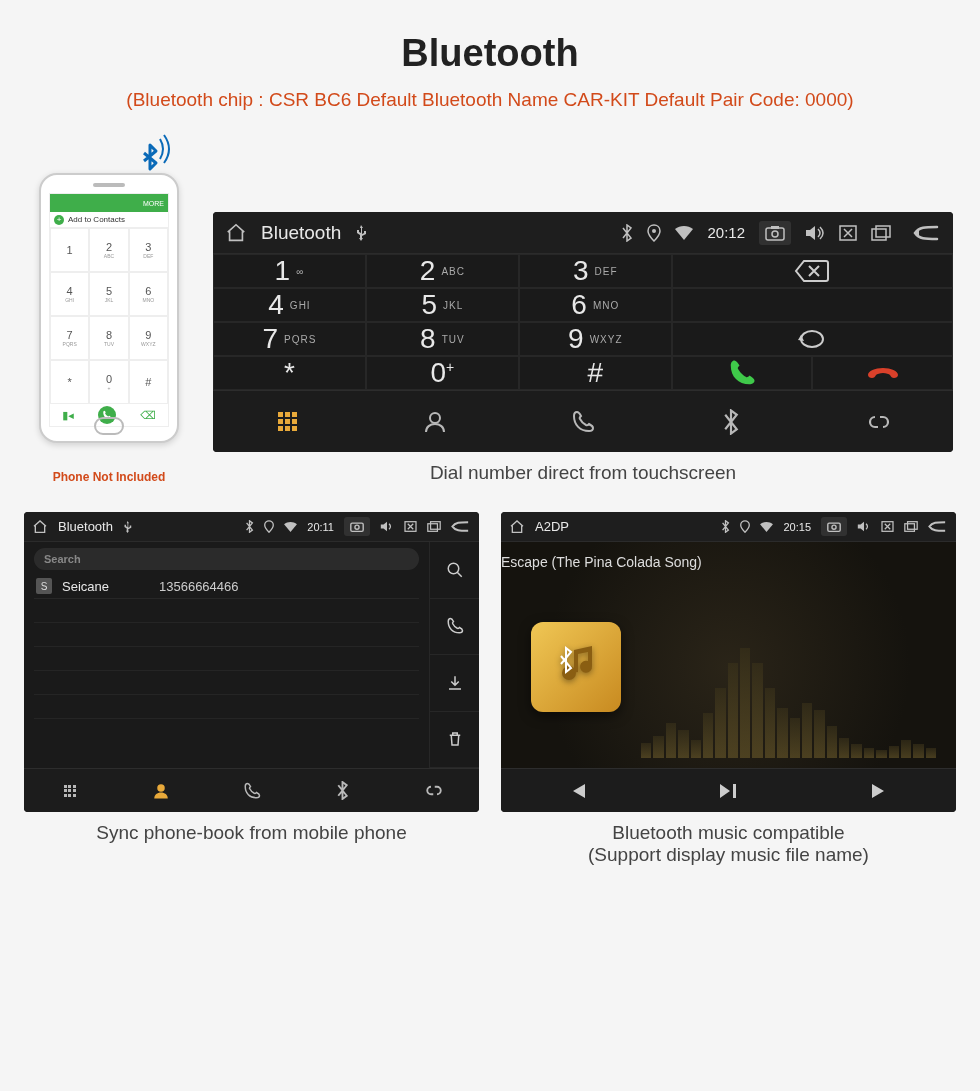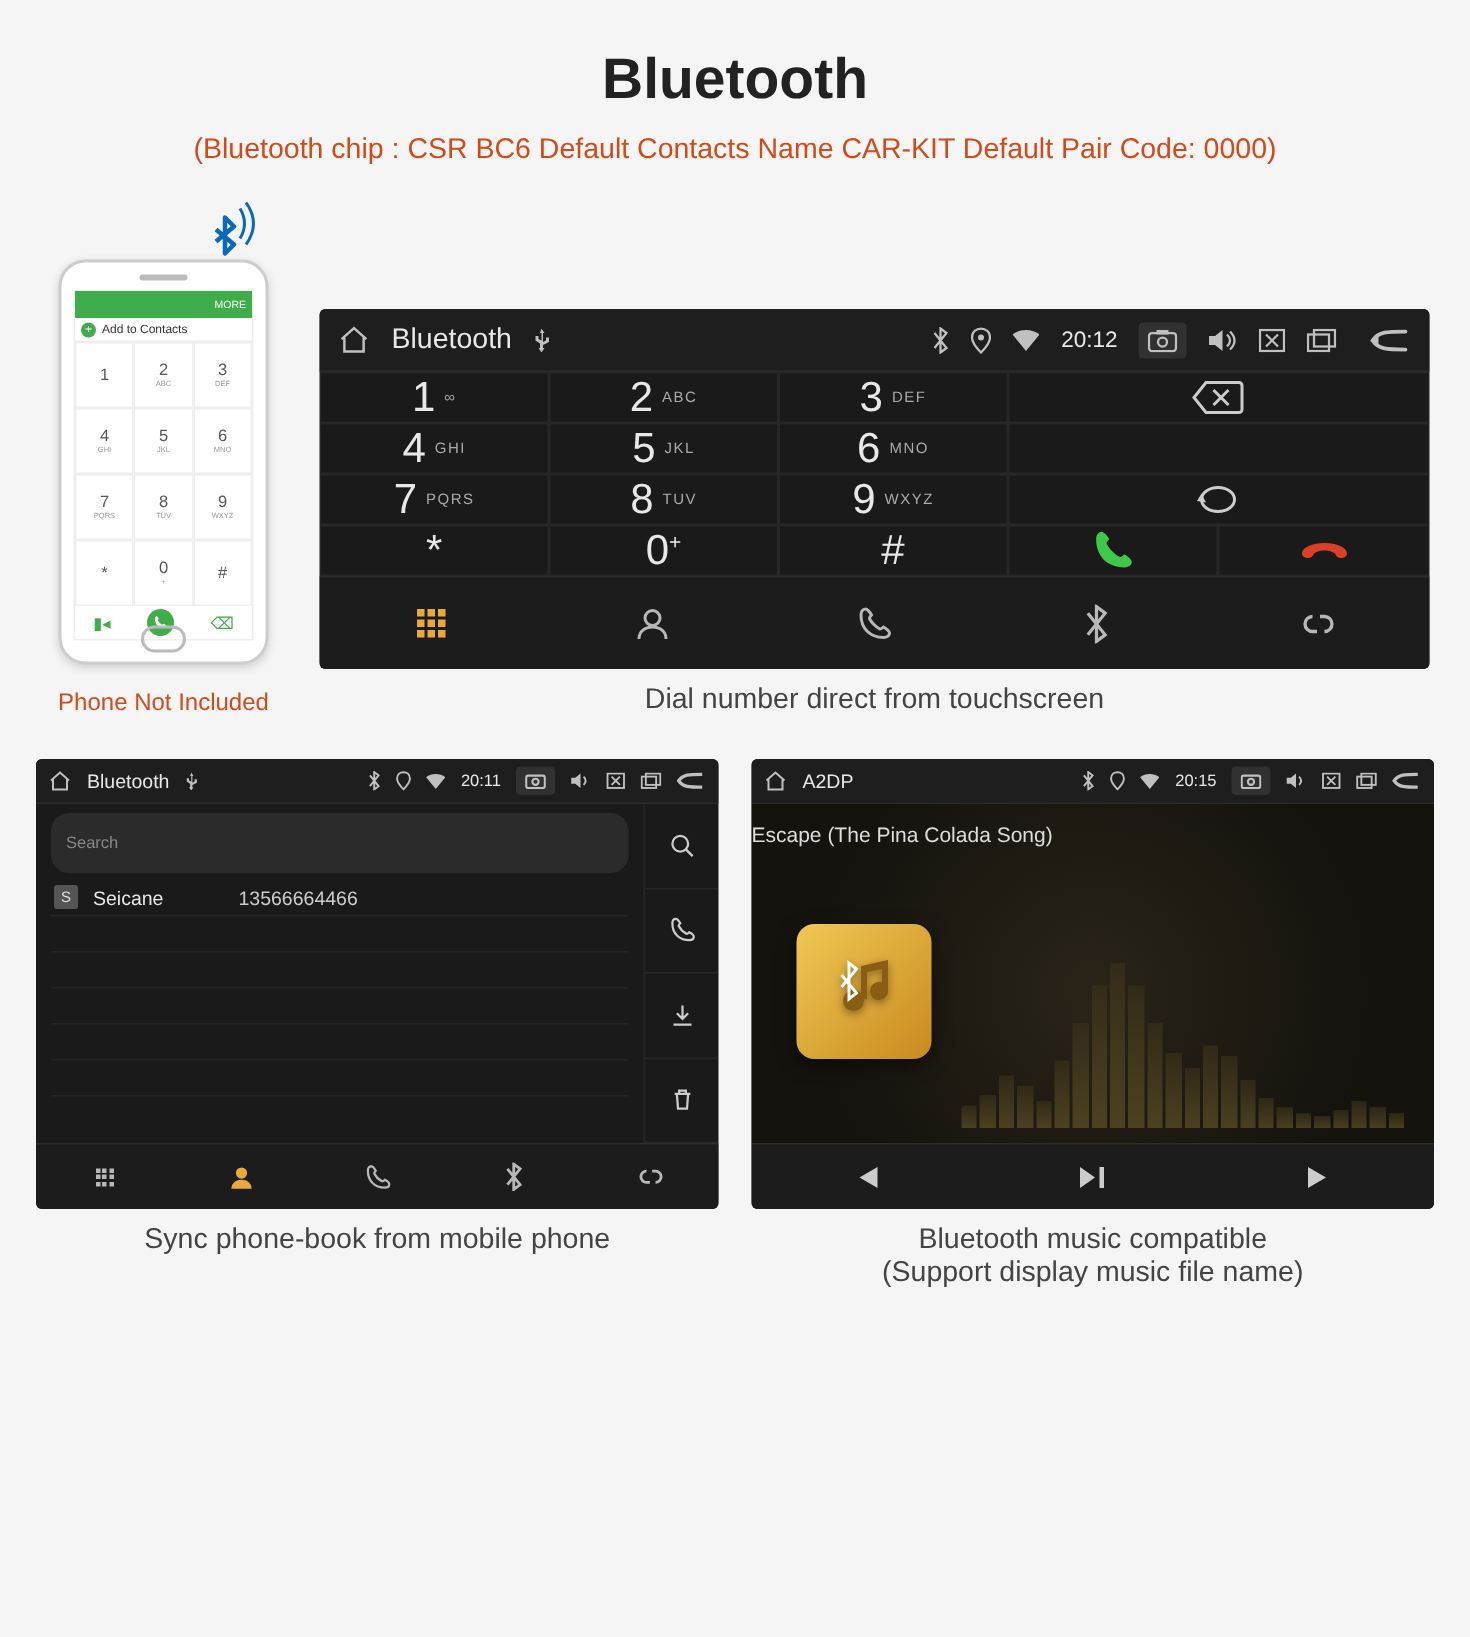--- a/index.html
+++ b/index.html
@@ -93,21 +93,21 @@
     border: .5px solid #eee; display:flex; flex-direction:column;
     align-items:center; justify-content:center; font-size:11px; color:#555;
   }
   .phone-pad div small { font-size:5px; color:#999; }
   .phone-bottom {
     height: 22px; display:flex; justify-content:space-around; align-items:center;
   }
   .phone-bottom .cam { color:#3fae4a; font-size:11px;}
   .phone-bottom .call { width:18px;height:18px;background:#3fae4a;border-radius:50%;color:#fff;display:flex;align-items:center;justify-content:center;font-size:10px;}
   .phone-caption {
-    margin-top: 17px; color: #d24a1a; font-size: 16px;
+    margin-top: 27px; color: #d24a1a; font-size: 12px; font-weight: bold;
   }
 
   .device {
     background: #1a1a1a;
     border-radius: 4px;
     color: #e8e8e8;
     display: flex;
     flex-direction: column;
     overflow: hidden;
   }
@@ -170,22 +170,22 @@
   .caption .sub { display:block; }
 
   .row2 { display:flex; gap:22px; margin-top: 6px; }
   .col { display:flex; flex-direction:column; align-items:center; }
 
   .contacts-body {
     flex:1; display:flex;
   }
   .contacts-list { flex:1; padding: 6px 10px; display:flex; flex-direction:column; gap:4px;}
   .search {
-    background: rgba(255,255,255,.08); border-radius: 12px; height:40px;
-    display:flex; align-items:center; padding:0 10px; color:#888; font-size:11px;
+    background: rgba(255,255,255,.08); border-radius: 12px; height:22px;
+    display:flex; align-items:center; padding:0 10px; color:#888; font-size:11px;font-weight:bold;
   }
   .contact-row {
     display:flex; align-items:center; gap:10px; padding:4px 2px;
     border-bottom:1px solid rgba(255,255,255,.06); font-size:13px;
   }
   .contact-row .badge {
     width:16px;height:16px;background:#555;color:#ddd;font-size:10px;
     display:flex;align-items:center;justify-content:center;border-radius:2px;
   }
   .contact-row .num { margin-left: 40px; color:#ccc; }
@@ -232,21 +232,21 @@
   svg { display:block; }
 </style>
 </head>
 <body>
 
 <div class="container">
 
   <div class="title">Bluetooth</div>
   <div class="specs">
     <span>(Bluetooth chip : CSR BC6</span>
-    <span>Default Contacts Name CAR-KIT</span>
+    <span>Default Bluetooth Name CAR-KIT</span>
     <span>Default Pair Code: 0000)</span>
   </div>
 
   <div class="row1">
     <div class="phone-col">
       <div class="bt-icon">
         <svg width="46" height="52" viewBox="0 0 46 52">
           <path d="M14 12 L26 22 L20 28 L20 4 L26 10 L14 20" fill="none" stroke="#0a6ab8" stroke-width="3" stroke-linejoin="round" transform="translate(0,12)"></path>
           <path d="M30 10 Q36 20 30 30" fill="none" stroke="#0a6ab8" stroke-width="2"></path>
           <path d="M34 6 Q44 20 34 34" fill="none" stroke="#0a6ab8" stroke-width="2"></path>

